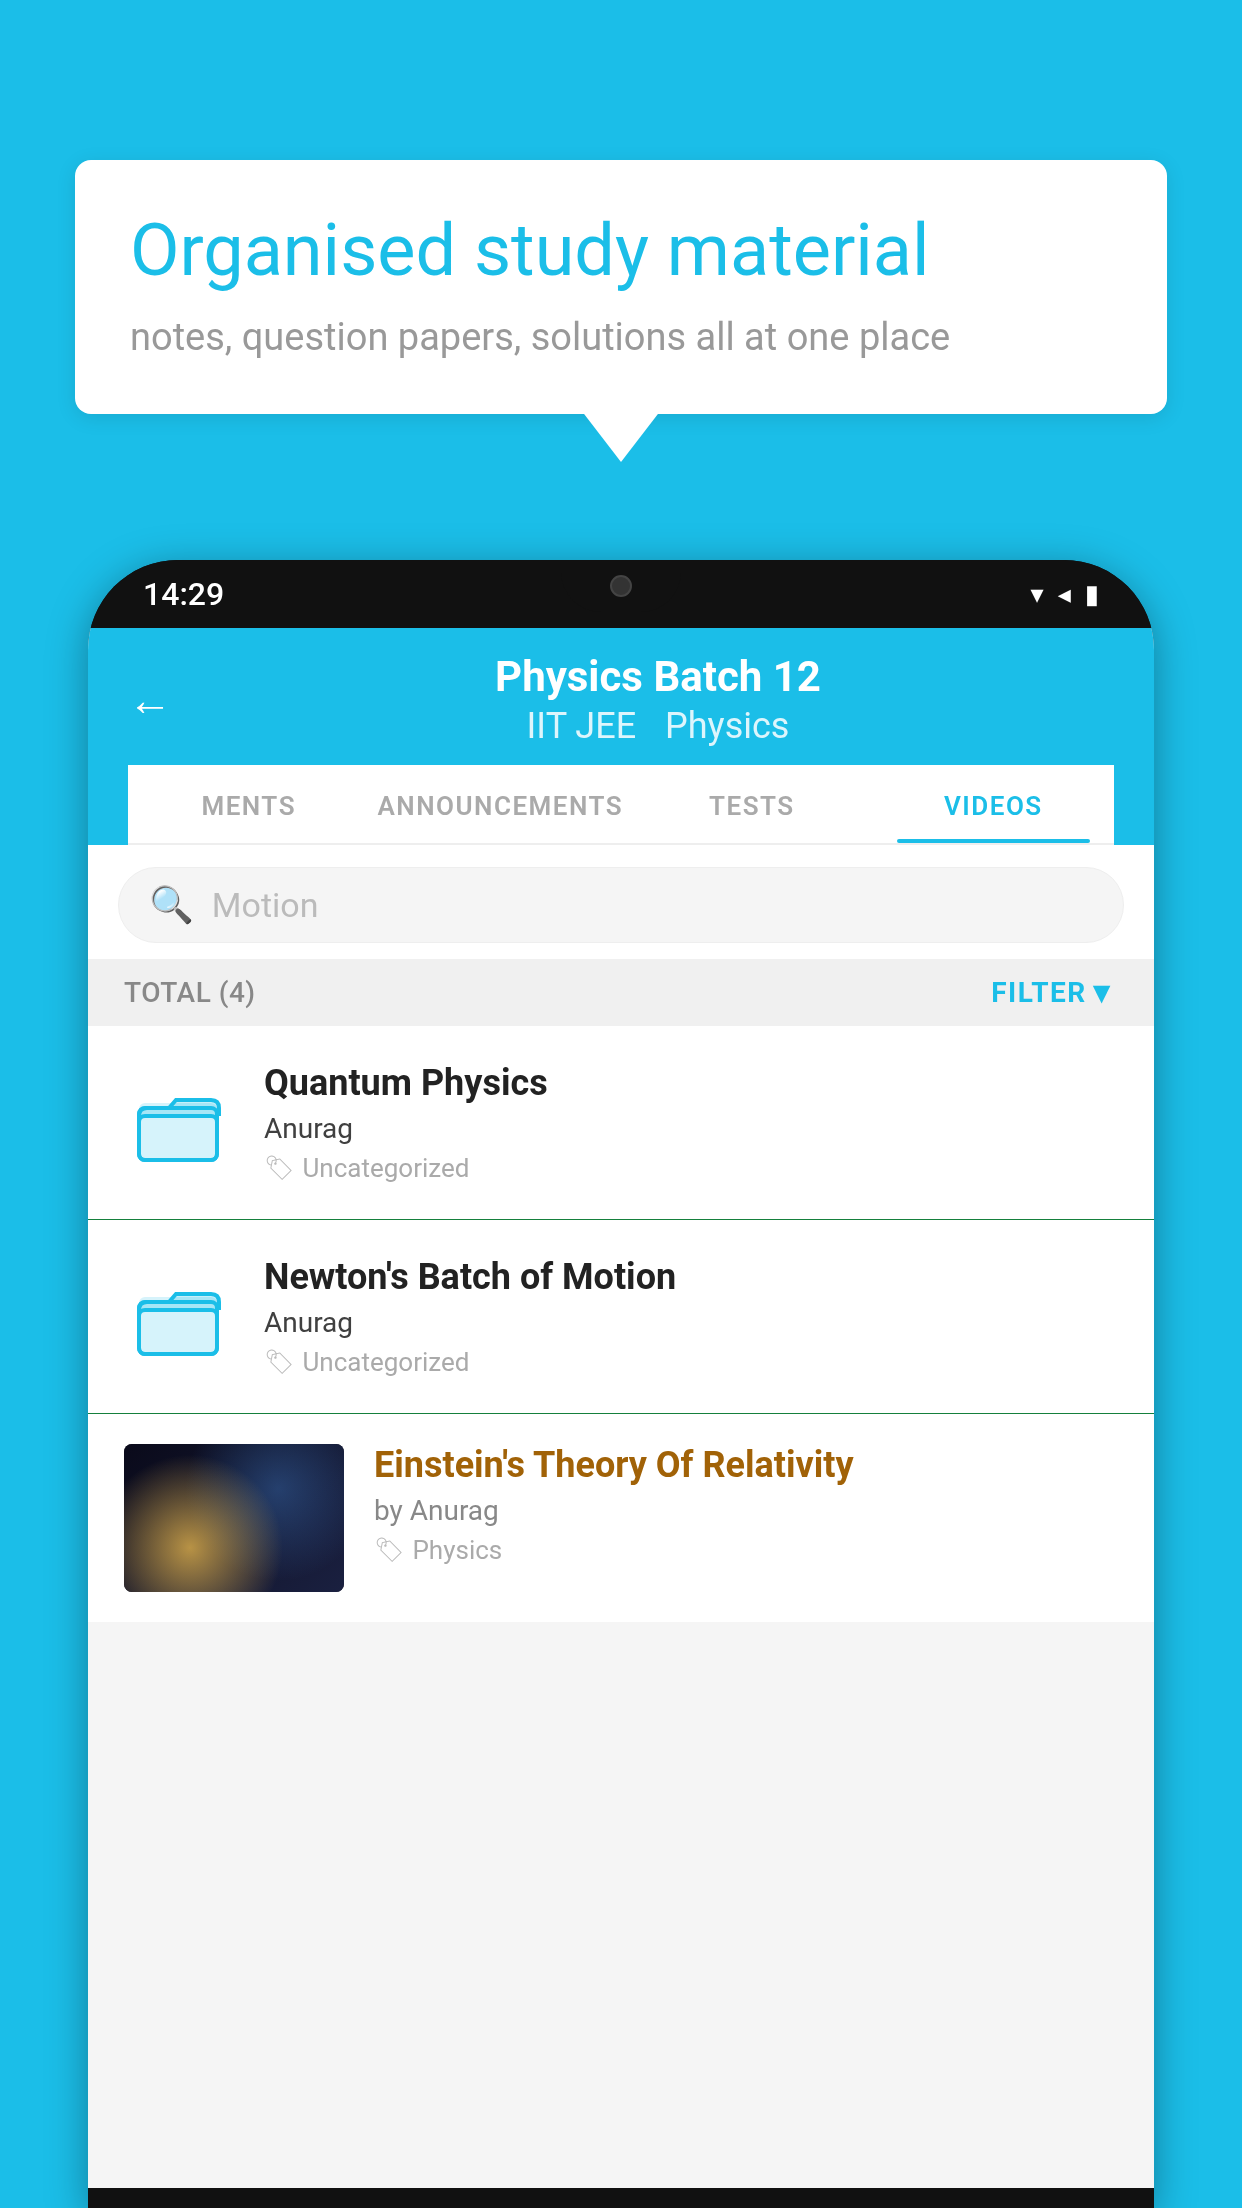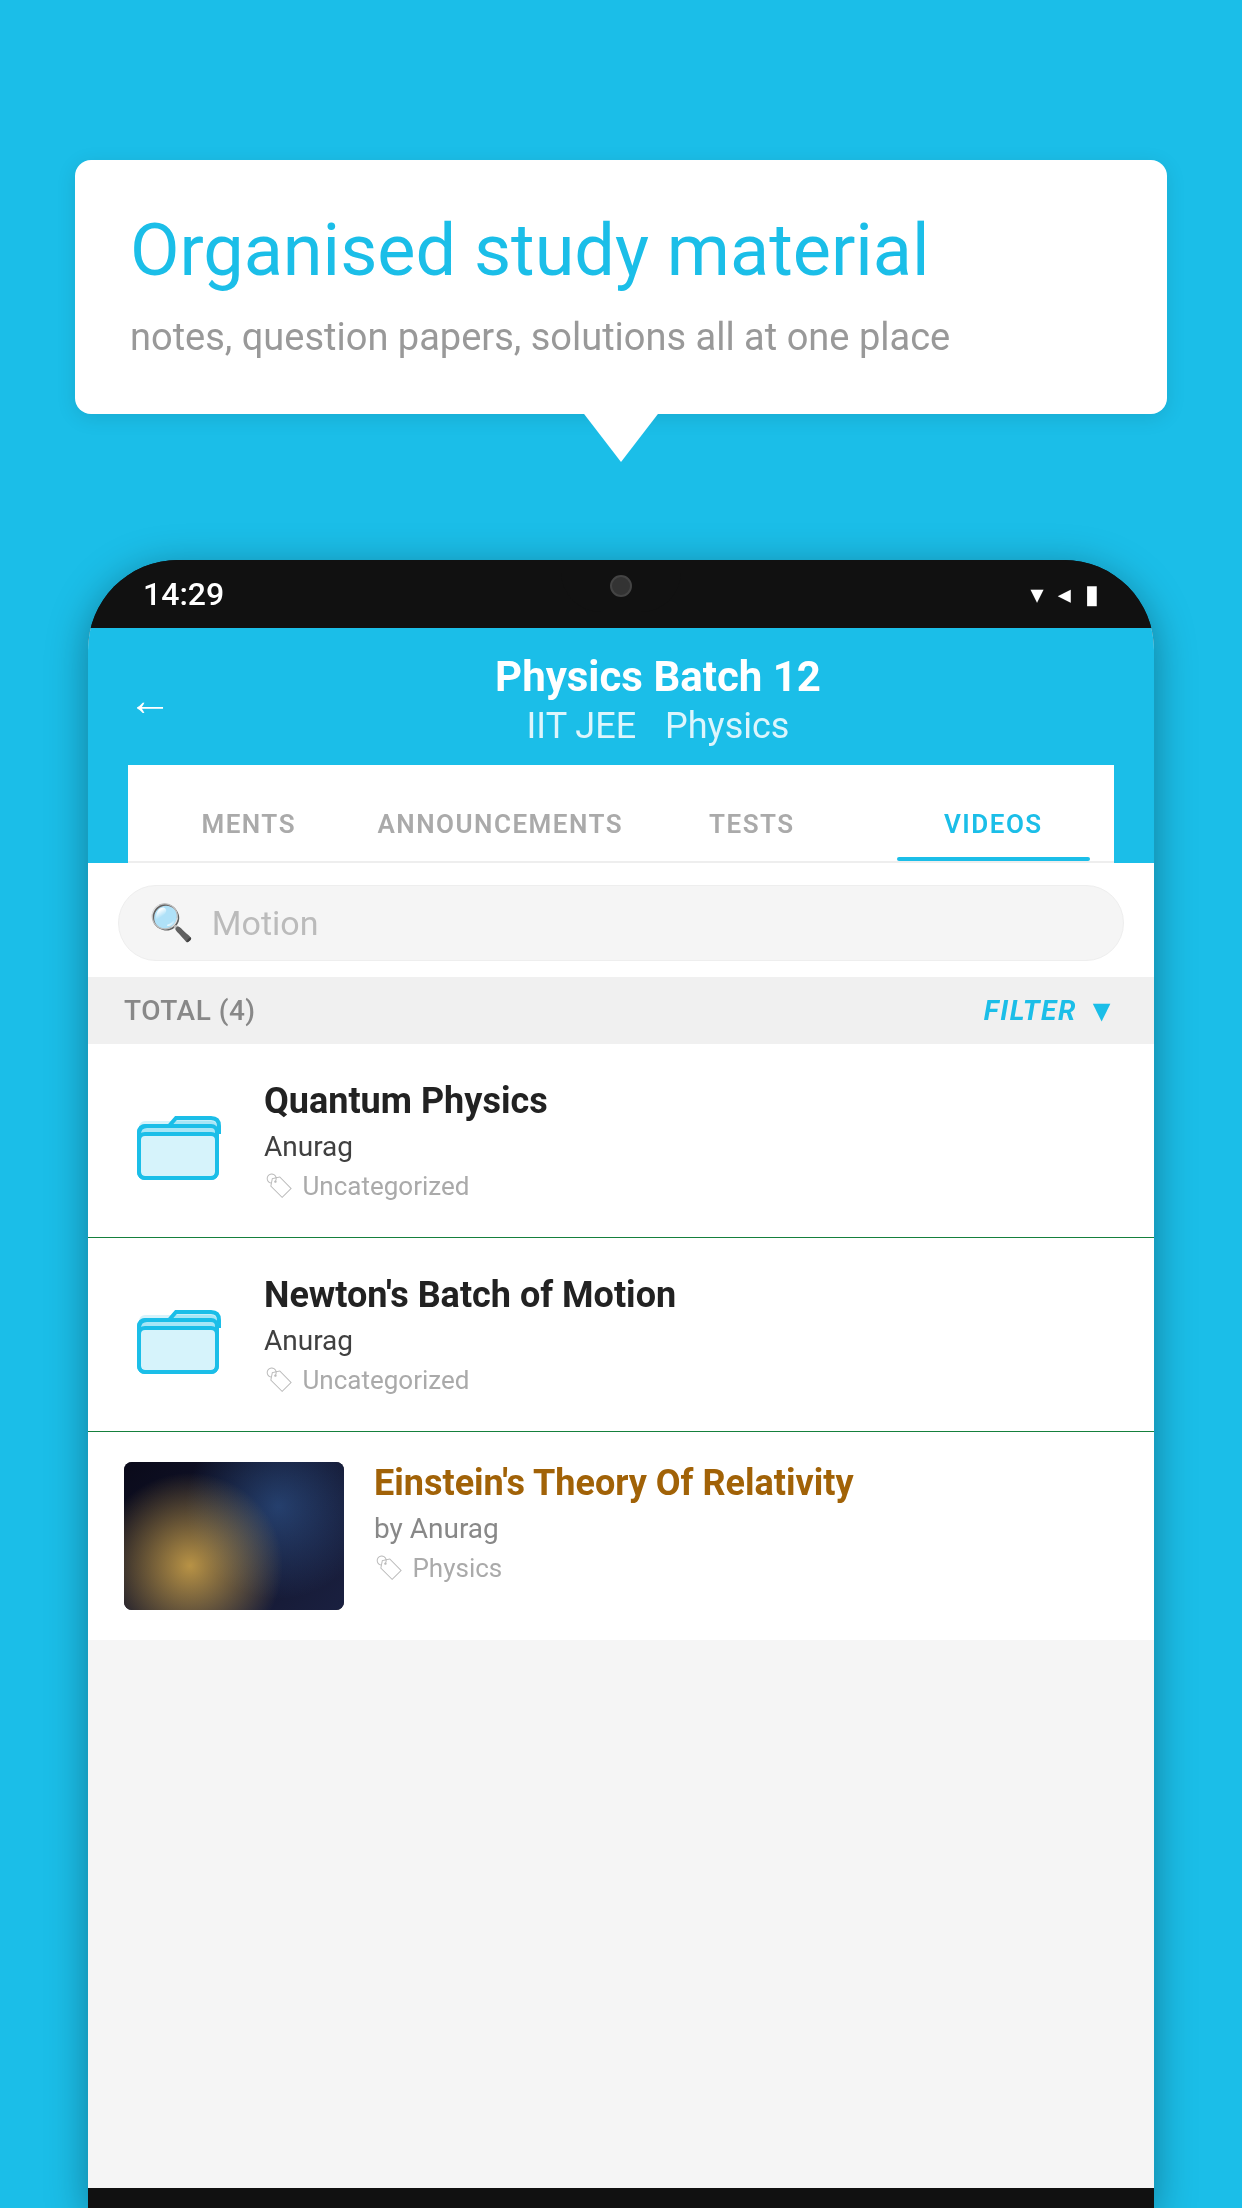--- a/index.html
+++ b/index.html
@@ -154,21 +154,21 @@
     
     .app-tabs {
       background: #fff;
       display: flex;
       align-items: stretch;
       border-bottom: 2px solid #eee;
     }
     .tab-item {
       flex: 1;
       text-align: center;
-      padding: 44px 8px 22px 8px;
+      padding: 26px 8px 22px 8px;
       font-size: 26px;
       font-weight: 600;
       color: #aaa;
       letter-spacing: 1.5px;
       text-transform: uppercase;
       position: relative;
       cursor: pointer;
     }
     .tab-item.active {
       color: #1BBEE8;
@@ -217,27 +217,25 @@
     }
     .total-label {
       font-size: 28px;
       color: #888;
       font-weight: 500;
       letter-spacing: 0.5px;
     }
     .filter-btn {
       display: flex;
       align-items: center;
-      gap: 10px;
       color: #1BBEE8;
       font-size: 28px;
       font-weight: 700;
       letter-spacing: 1.5px;
       cursor: pointer;
-      font-style: italic;
     }
     .filter-funnel {
       color: #1BBEE8;
       font-size: 30px;
     }
 
     
     .video-list {
       background: #fff;
     }

